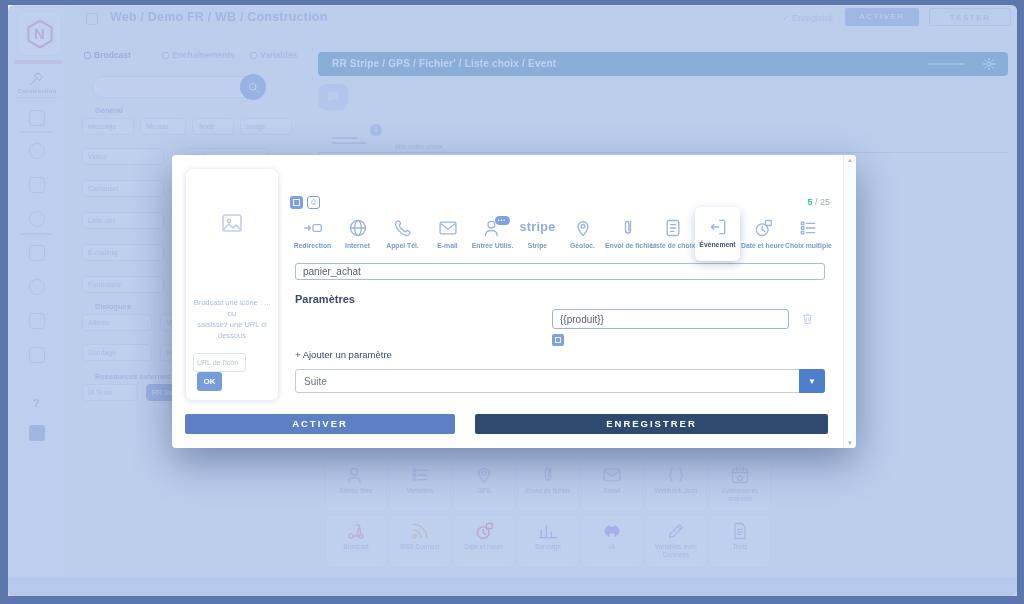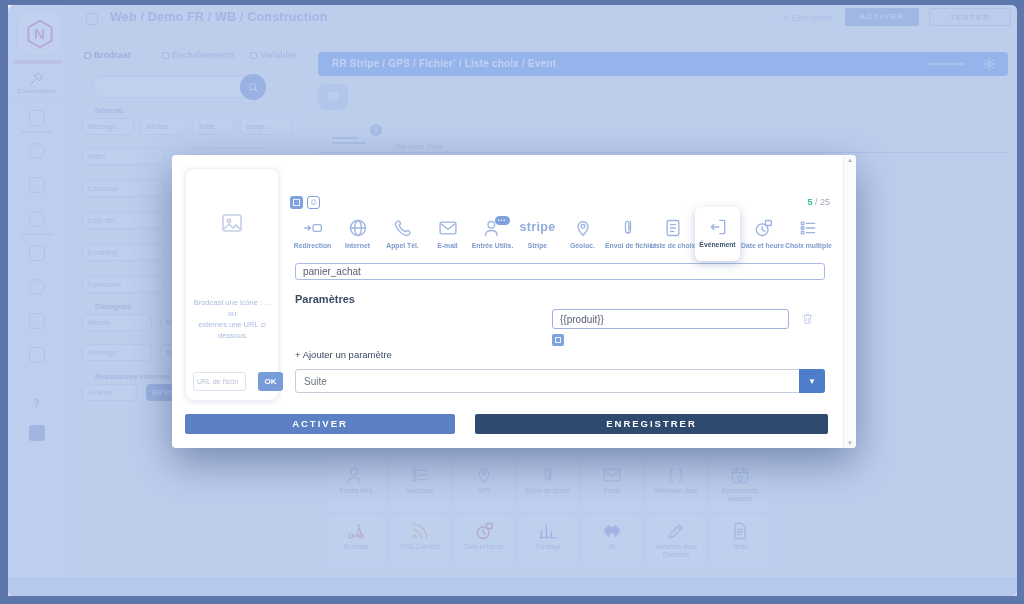--- a/index.html
+++ b/index.html
@@ -35,21 +35,21 @@
   .lp-tab { position:absolute; top:50px; font-size:8.5px; font-weight:bold; color:#8ba0cc; }
   .lp-tab.act { color:#4a66a0; }
   .tabdot { display:inline-block; width:7px; height:7px; border:1.3px solid currentColor; border-radius:2px; margin-right:3px; vertical-align:-1px; }
   .search-pill { position:absolute; left:92px; top:76px; width:174px; height:22px; background:#fff; border:1px solid #c9d6ee; border-radius:12px; }
   .search-btn  { position:absolute; left:240px; top:74px; width:26px; height:26px; background:#4d79c4; border-radius:50%; color:#fff; display:flex; align-items:center; justify-content:center; }
   .search-btn svg { width:13px; height:13px; }
   .lp-sec { position:absolute; font-size:7.5px; font-weight:bold; color:#7b90bd; }
   .chip { position:absolute; height:17px; background:#f4f8fe; border:1px solid #c9d6ee; border-radius:4px; font-size:7px; color:#8aa0cc; line-height:16px; padding:0 5px; overflow:hidden; white-space:nowrap; }
   .chip.hl { background:#4d79c4; border-color:#4d79c4; color:#fff; }
 
-  .flowbar { position:absolute; left:318px; top:52px; width:690px; height:24px; background:#3b82f6; border-radius:4px; color:#fff; }
+  .flowbar { position:absolute; left:318px; top:52px; width:690px; height:24px; background:#0369a1; border-radius:4px; color:#fff; }
   .flowbar .t { position:absolute; left:14px; top:0; line-height:24px; font-size:10px; font-weight:bold; letter-spacing:.2px; }
   .flowbar .dash { position:absolute; right:44px; top:11px; width:36px; height:2px; background:rgba(255,255,255,.45); }
   .flowbar .gear { position:absolute; right:12px; top:5px; width:14px; height:14px; color:#fff; }
   .cv-bubble { position:absolute; left:318px; top:84px; width:30px; height:26px; background:#bccff0; border-radius:8px; color:#e8eefb; display:flex; align-items:center; justify-content:center; }
   .cv-bubble svg { width:16px; height:16px; }
   .cv-info { position:absolute; left:370px; top:124px; width:12px; height:12px; background:#8ba5d8; border-radius:50%; color:#fff; font-size:8px; text-align:center; line-height:12px; font-weight:bold; }
   .cv-line1 { position:absolute; left:332px; top:137px; width:26px; height:2px; background:#9fb3da; }
   .cv-line2 { position:absolute; left:332px; top:142px; width:34px; height:2px; background:#9fb3da; }
   .cv-hint { position:absolute; left:395px; top:143px; font-size:7px; color:#8aa0cc; }
   .cv-div  { position:absolute; left:318px; top:152px; width:690px; height:1px; background:#a9bde2; }
@@ -67,24 +67,24 @@
 
   
   #modal { position:absolute; left:172px; top:155px; width:684px; height:293px; background:#fff; border-radius:4px; box-shadow:0 14px 40px rgba(30,50,100,.45); z-index:100; }
   .mscroll { position:absolute; right:0; top:0; bottom:0; width:13px; background:#fafbfc; border-left:1px solid #ebedf2; border-radius:0 4px 4px 0; }
   .mscroll .up { position:absolute; top:2px; left:0; width:100%; text-align:center; font-size:6px; color:#aab2c0; }
   .mscroll .dn { position:absolute; bottom:2px; left:0; width:100%; text-align:center; font-size:6px; color:#aab2c0; }
 
   .icard { position:absolute; left:13px; top:13px; width:94px; height:233px; border:1px solid #edf0f7; border-radius:8px; box-shadow:0 1px 5px rgba(130,150,190,.25); }
   .icard .ph { margin:42px auto 0; width:24px; height:24px; color:#c3cfe6; }
   .icard .hint { position:absolute; top:128px; left:3px; right:3px; text-align:center; font-size:7.5px; line-height:11px; color:#a9bce0; }
-  .icard .urlrow { position:absolute; bottom:9px; left:7px; display:flex; }
+  .icard .urlrow { position:absolute; bottom:9px; left:7px; display:flex;flex-direction:column; }
   .icard input { width:53px; height:19px; border:1px solid #dde3f0; border-radius:3px; font-size:7px; padding:0 3px; color:#6a7486; font-family:inherit; }
   .icard input::placeholder { color:#b6bfce; }
-  .icard .okb { width:25px; height:19px; background:#789cd9; border-radius:3px; color:#fff; font-size:8px; font-weight:bold; text-align:center; line-height:19px; margin-left:12px; }
+  .icard .okb { width:25px; height:19px; background:#789cd9; border-radius:3px; color:#fff; font-size:8px; font-weight:bold; text-align:center; line-height:19px; margin-left:4px; }
 
   .m-input { position:absolute; border-radius:3px; font-size:10px; color:#55606e; padding:0 7px; font-family:inherit; }
   #name-input { left:118px; top:14px; width:540px; height:23px; border:1px solid #c9d1df; border-radius:4px; font-size:11.5px; color:#5c6470; }
   .meta-icons { position:absolute; left:118px; top:41px; display:flex; gap:4px; }
   .sqico { width:13px; height:13px; background:#7da2de; border-radius:3px; position:relative; }
   .sqico::after { content:""; position:absolute; inset:3px; border:1px solid rgba(255,255,255,.85); }
   .smico { width:13px; height:13px; border:1px solid #7da2de; border-radius:3px; color:#7da2de; font-size:9px; line-height:11px; text-align:center; background:#fff; }
   .counter { position:absolute; left:558px; top:42px; width:100px; text-align:right; font-size:9px; }
   .counter .n { color:#2fbfa0; font-weight:bold; }
   .counter .m { color:#a0a9ba; }
@@ -415,21 +415,21 @@
       <div class="dn">▼</div>
     </div>
 
     <div class="icard">
       <svg class="ic ph">
           <use href="#s-image"></use>
         </svg>
       <div class="hint">
         <div>Brodcast une icône : ...</div>
         <div>ou</div>
-        <div>externes une URL ci</div>
+        <div>saisissez une URL ci</div>
         <div>dessous</div>
       </div>
       <div class="urlrow">
         <input type="text" placeholder="URL de l'icôn" style="">
         <div class="okb">OK</div>
       </div>
     </div>
 
     <div class="meta-icons">
       <div class="sqico"></div>

